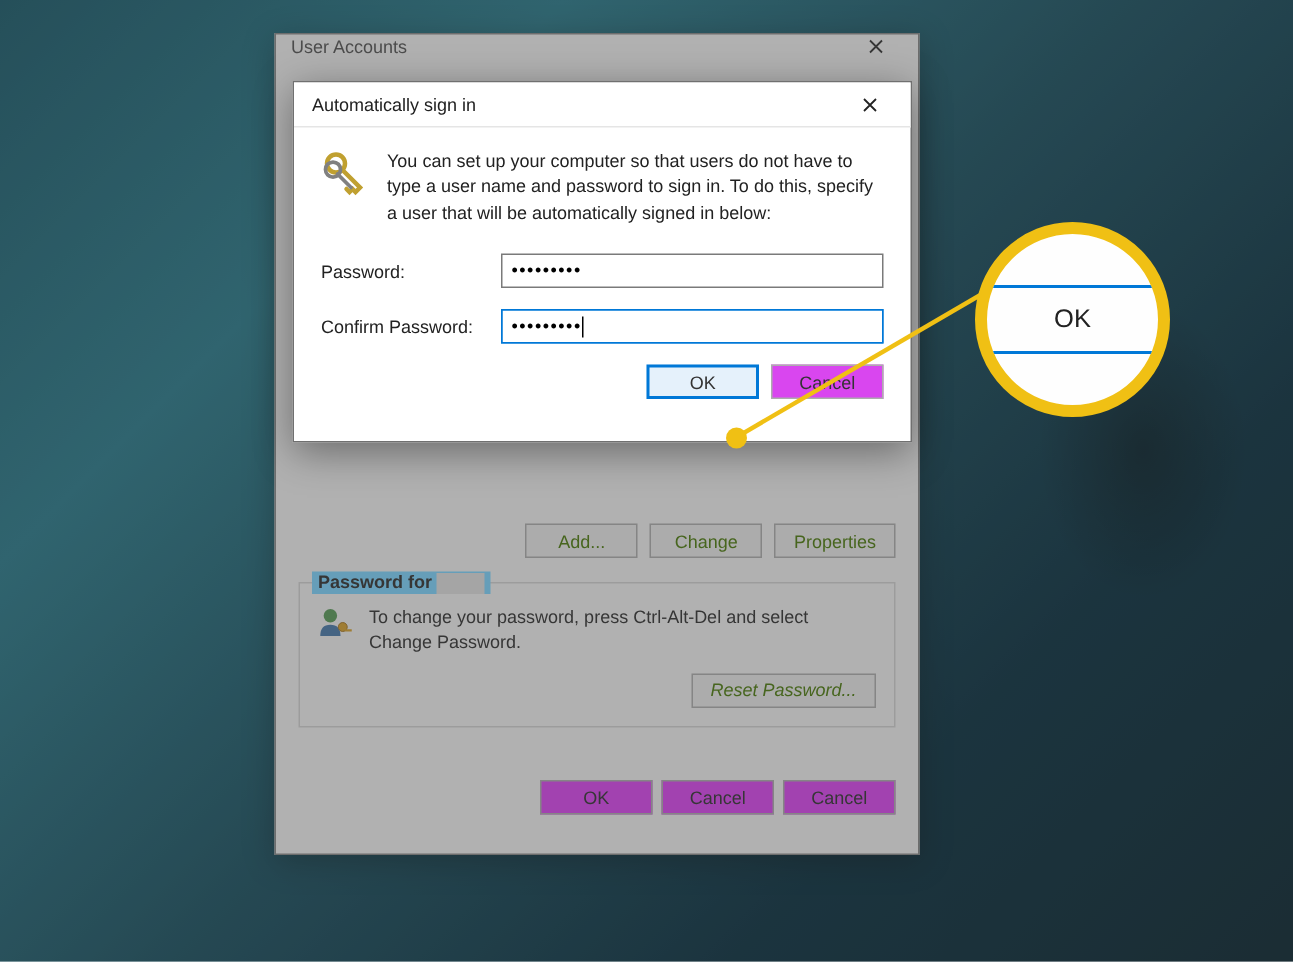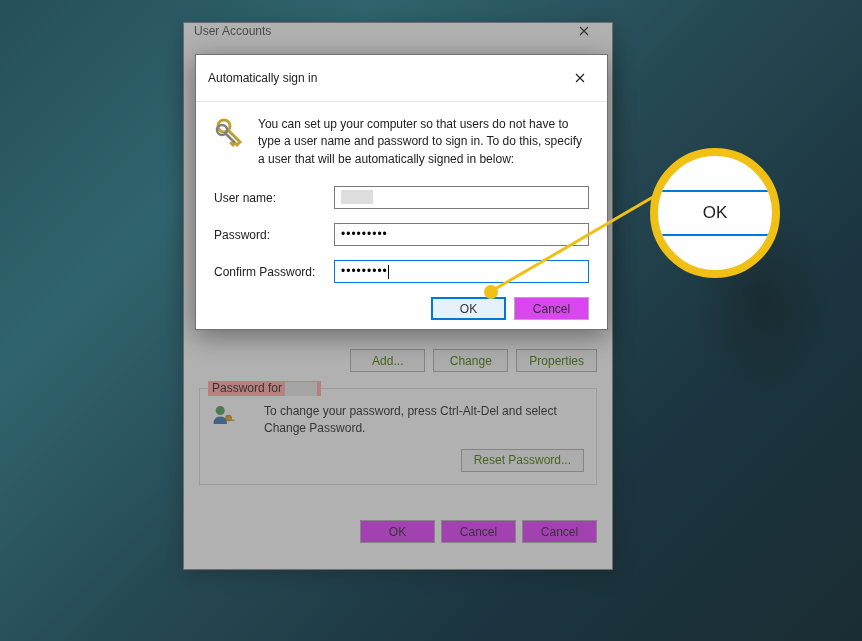--- a/index.html
+++ b/index.html
@@ -91,29 +91,30 @@
     .groupbox {
       border: 1px solid #d0d0d0;
       padding: 14px 12px 12px;
       margin-top: 16px;
       position: relative;
     }
     .groupbox-label {
       position: absolute;
       top: -8px;
       left: 8px;
-      background: #fca5a5;
+      background: #7dd3fc;
       padding: 0 4px;
       font-size: 12px;
       color: #333;
+      font-weight: bold;
     }
     .pw-row {
       display: flex;
       align-items: flex-start;
-      gap: 28px;
+      gap: 10px;
     }
     .user-icon {
       width: 24px;
       height: 24px;
       flex-shrink: 0;
     }
     .pw-text {
       font-size: 12px;
       color: #333;
       line-height: 1.4;
@@ -130,42 +131,42 @@
       position: absolute;
       left: 195px;
       top: 54px;
       width: 413px;
       background: #fff;
       border: 1px solid #707070;
       box-shadow: 0 6px 25px rgba(0,0,0,0.4);
       z-index: 10;
     }
     .modal-titlebar {
-      height: 47px;
+      height: 30px;
       display: flex;
       align-items: center;
       justify-content: space-between;
       padding: 0 6px 0 12px;
       font-size: 12px;
       color: #222;
       background: #fff;
       border-bottom: 1px solid #e5e5e5;
     }
     .modal-close {
       width: 42px;
       height: 26px;
       display: flex;
       align-items: center;
       justify-content: center;
       font-size: 13px;
       color: #333;
       cursor: pointer;
     }
     .modal-body {
-      padding: 14px 18px 9px;
+      padding: 14px 18px 28px;
     }
     .info-row {
       display: flex;
       gap: 12px;
       margin-bottom: 18px;
     }
     .key-icon {
       width: 32px;
       height: 32px;
       flex-shrink: 0;
@@ -288,21 +289,21 @@
       <div class="pw-row">
         <svg class="user-icon" viewBox="0 0 32 32">
           <circle cx="11" cy="10" r="6" fill="#5a9a5a"></circle>
           <path d="M2 28 Q2 18 11 18 Q20 18 20 28 Z" fill="#4a7aaa"></path>
           <circle cx="22" cy="20" r="4" fill="#d4a030" stroke="#a07020" stroke-width="0.8"></circle>
           <rect x="24" y="22" width="6" height="2" fill="#d4a030"></rect>
         </svg>
         <div>
           <div class="pw-text">To change your password, press Ctrl-Alt-Del and select Change Password.</div>
           <div class="btn-row" style="margin-top:12px;">
-            <button class="win-button disabled" style="min-width:120px;">Reset Password...</button>
+            <button class="win-button disabled" style="min-width:120px;font-style:italic;">Reset Password...</button>
           </div>
         </div>
       </div>
     </div>
     <div class="bottom-buttons">
       <button class="win-button">OK</button>
       <button class="win-button">Cancel</button>
       <button class="win-button">Cancel</button>
     </div>
   </div>
@@ -323,26 +324,20 @@
     <div class="info-row">
       <svg class="key-icon" viewBox="0 0 32 32">
         <circle cx="10" cy="10" r="6" fill="none" stroke="#c0a030" stroke-width="3"></circle>
         <path d="M14 14 L26 26 L23 29 L21 27 L19 29 L17 27" fill="none" stroke="#c0a030" stroke-width="3" stroke-linecap="round"></path>
         <circle cx="8" cy="14" r="5" fill="none" stroke="#808080" stroke-width="2.5"></circle>
         <path d="M11 17 L20 26" stroke="#808080" stroke-width="2.5" stroke-linecap="round"></path>
       </svg>
       <div class="info-text">You can set up your computer so that users do not have to type a user name and password to sign in. To do this, specify a user that will be automatically signed in below:</div>
     </div>
     <div class="form-row">
-      <div class="form-label">User name:</div>
-      <div class="form-input">
-        <span class="redacted" style="margin-top:3px;"></span>
-      </div>
-    </div>
-    <div class="form-row">
       <div class="form-label">Password:</div>
       <div class="form-input">
         <span class="masked" style="line-height:21px;">•••••••••</span>
       </div>
     </div>
     <div class="form-row">
       <div class="form-label">Confirm Password:</div>
       <div class="form-input focused">
         <span class="masked" style="line-height:21px;">•••••••••</span><span style="border-left:1px solid #000;display:inline-block;height:14px;vertical-align:middle;"></span>
       </div>

